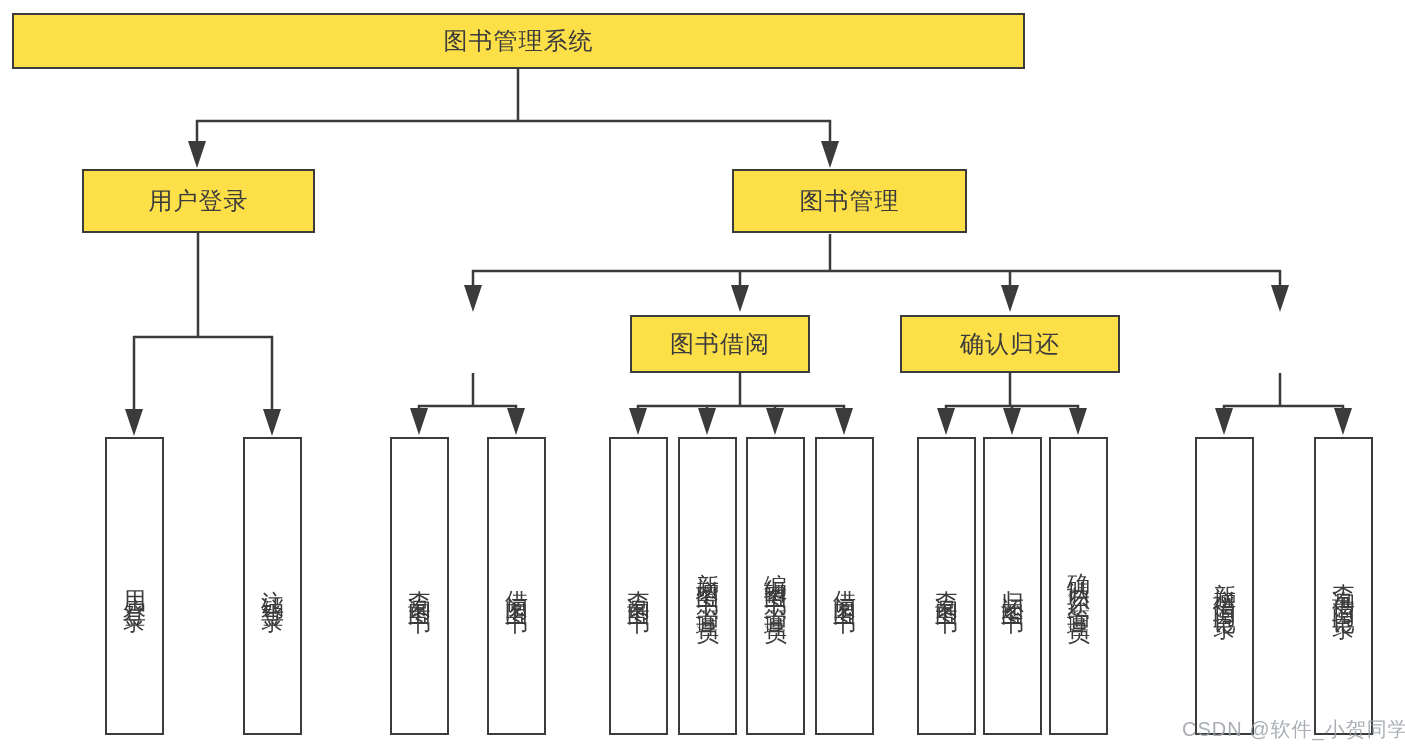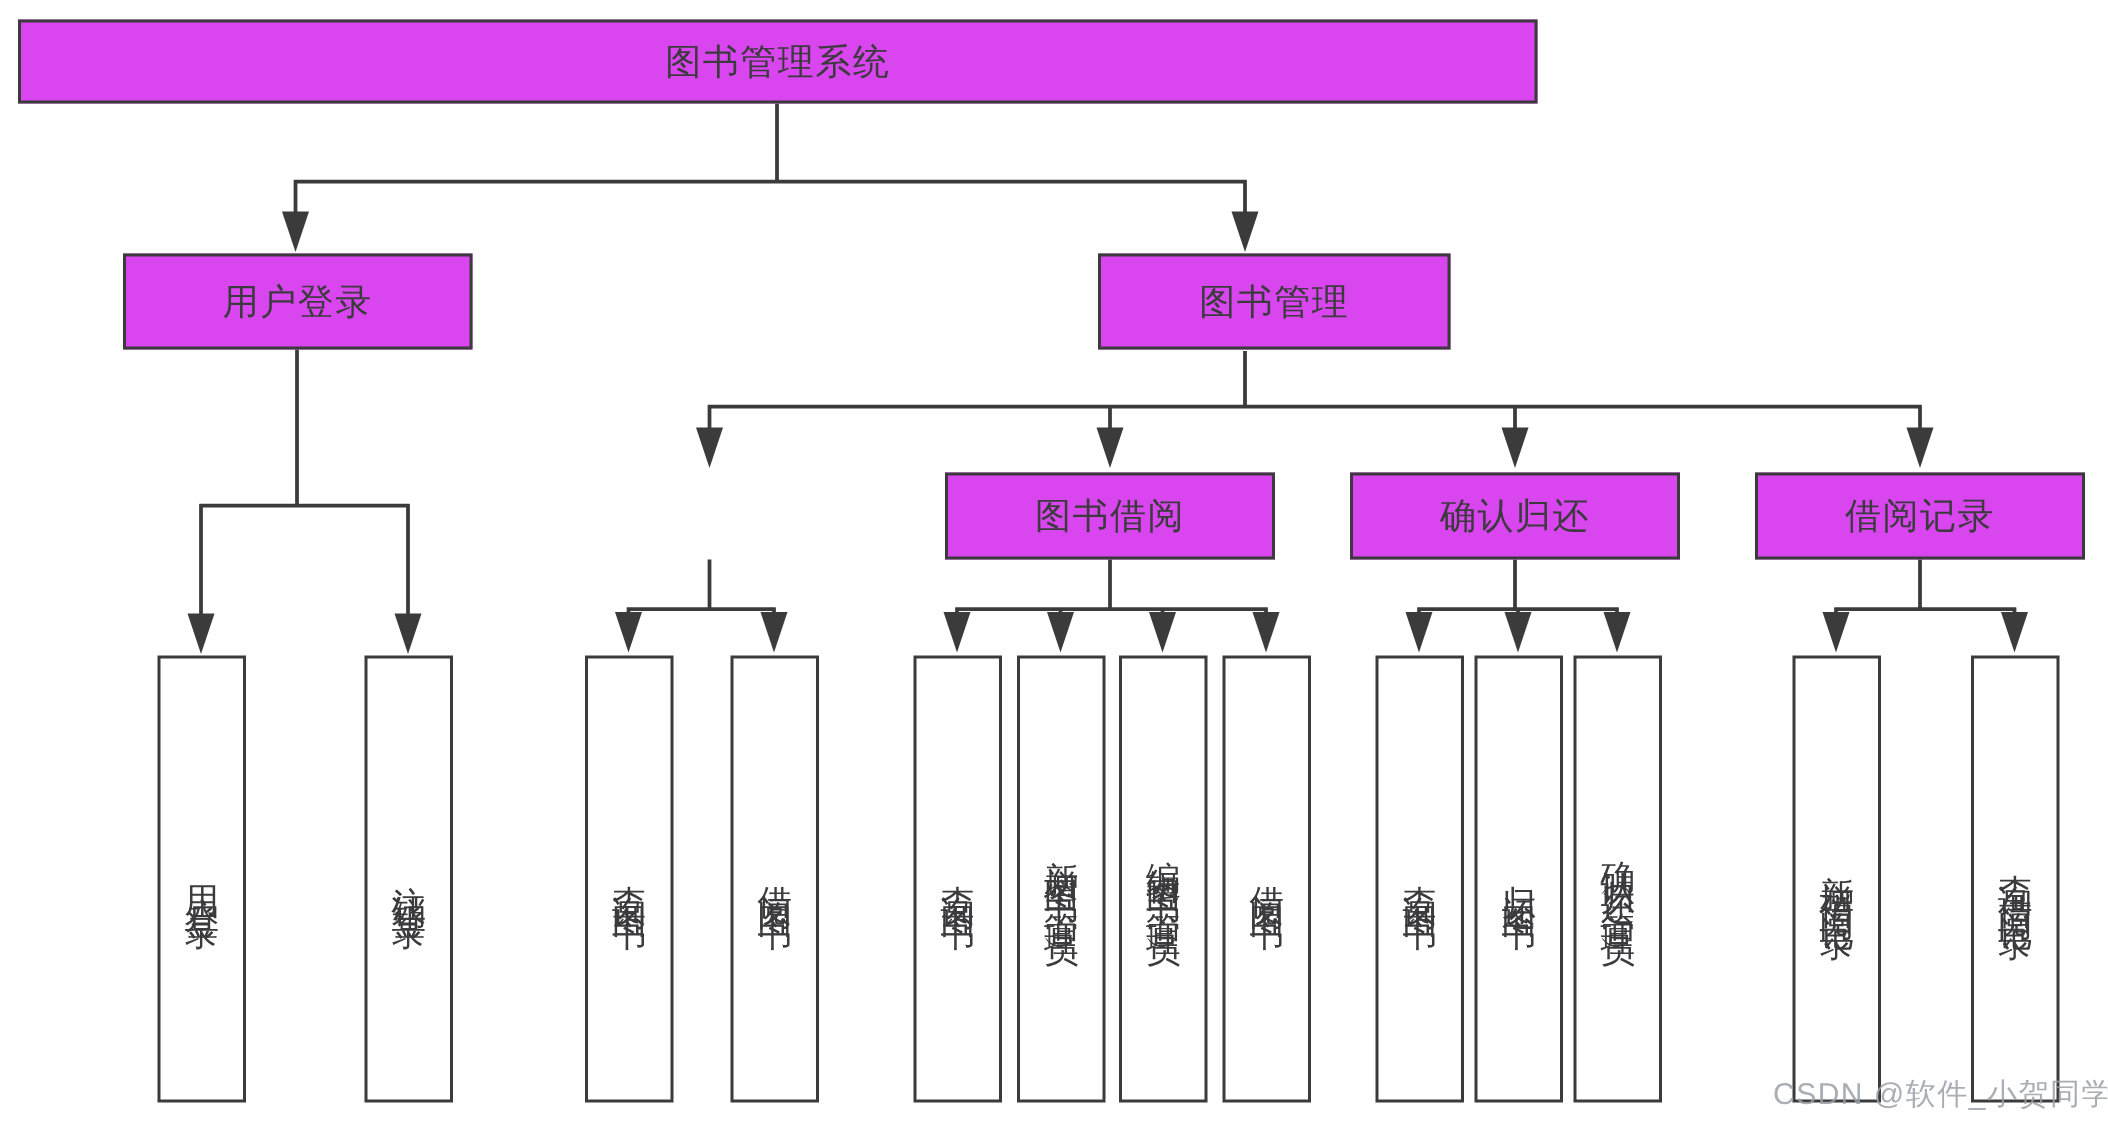--- a/index.html
+++ b/index.html
@@ -8,21 +8,21 @@
     width:1405px;height:747px;
     background:#ffffff;
     font-family:"Liberation Sans","DejaVu Sans",sans-serif;
     color:#3b3b3d;
     overflow:hidden;
   }
   #connectors{position:absolute;left:0;top:0;z-index:0;}
   .box{
     position:absolute;
     box-sizing:border-box;
-    background:#d946ef;
+    background:#fde047;
     border:2.5px solid #3b3b3b;
     display:flex;align-items:center;justify-content:center;
     font-size:24px;
     letter-spacing:1px;
     z-index:1;
   }
   .leaf{
     position:absolute;
     box-sizing:border-box;
     background:#fff;
@@ -37,21 +37,21 @@
     z-index:1;
   }
   
   .n-root{left:12px;top:13px;width:1013px;height:56px;}
   
   .n-user{left:82px;top:169px;width:233px;height:64px;}
   .n-mgmt{left:732px;top:169px;width:235px;height:64px;}
   
   .n-l3{top:315px;height:58px;}
   .n-newbook{left:362px;width:222px;}
-  .n-borrow{left:630px;width:220px;}
+  .n-borrow{left:630px;width:180px;}
   .n-current{left:900px;width:220px;}
   .n-records{left:1170px;width:220px;}
   
   .lf-a1{left:105px;} .lf-a2{left:243px;}
   .lf-b1{left:390px;} .lf-b2{left:487px;}
   .lf-c1{left:609px;} .lf-c2{left:678px;} .lf-c3{left:746px;} .lf-c4{left:815px;}
   .lf-d1{left:917px;} .lf-d2{left:983px;} .lf-d3{left:1049px;}
   .lf-e1{left:1195px;} .lf-e2{left:1314px;}
   #watermark{
     position:absolute;
@@ -119,23 +119,20 @@
   <div class="box n-mgmt">
     <span>图书管理</span>
   </div>
 
   <div class="box n-l3 n-borrow">
     <span>图书借阅</span>
   </div>
   <div class="box n-l3 n-current">
     <span>确认归还</span>
   </div>
-  <div class="box n-l3 n-records">
-    <span>借阅记录</span>
-  </div>
 
   <div class="leaf lf-a1">用户登录</div>
   <div class="leaf lf-a2">注销登录</div>
 
   <div class="leaf lf-b1">查询图书</div>
   <div class="leaf lf-b2">借阅图书</div>
 
   <div class="leaf lf-c1">查询图书</div>
   <div class="leaf lf-c2">新增图书（管理员）</div>
   <div class="leaf lf-c3">编辑图书（管理员）</div>

